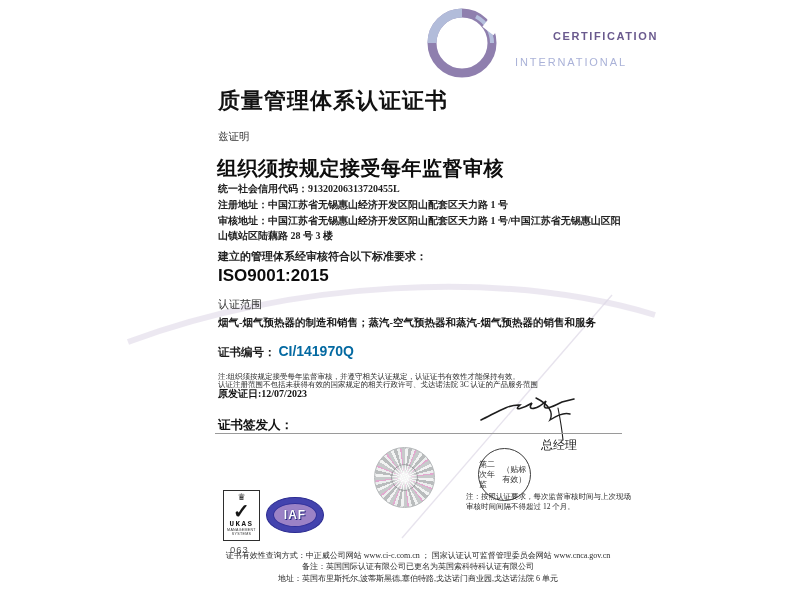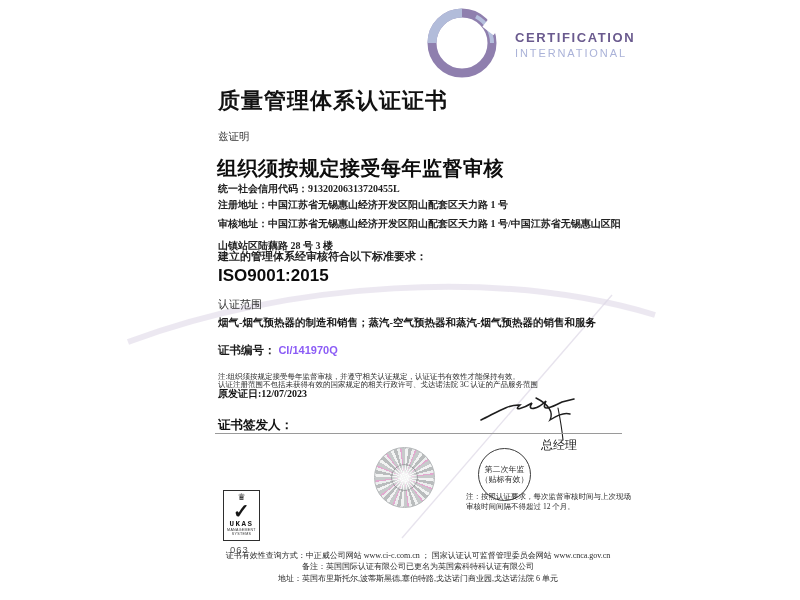--- a/index.html
+++ b/index.html
@@ -7,57 +7,57 @@
   .page {
     position:relative; width:800px; height:600px; background:#ffffff;
     overflow:hidden; color:#1c1c1c;
   }
   
   .watermark { position:absolute; inset:0; pointer-events:none; }
   
   .ci-logo { position:absolute; left:418px; top:4px; width:230px; height:78px; }
   .ci-logo svg { position:absolute; left:0; top:0; }
   .ci-text { position:absolute; left:97px; top:26px; font-family:"Liberation Sans",sans-serif; }
-  .ci-text .l1 { font-size:13px; letter-spacing:1.6px; color:#6a5a8e; font-weight:bold; }
-  .ci-text .l2 { font-size:11px; letter-spacing:1.9px; color:#aab2d8; margin-top:2px; }
+  .ci-text .l1 { font-size:11px; letter-spacing:1.6px; color:#6a5a8e; font-weight:bold;margin-left:38px; }
+  .ci-text .l2 { font-size:11px; letter-spacing:1.9px; color:#aab2d8; margin-top:14px; }
   
   .doc-title { position:absolute; left:218px; top:86px; font-size:22px; font-weight:bold; letter-spacing:1px; color:#111; }
   .certify { position:absolute; left:218px; top:130px; font-size:10.5px; color:#333; }
   .company { position:absolute; left:217px; top:155px; font-size:20px; font-weight:bold; letter-spacing:0.5px; color:#0d0d0d; }
   .credit { position:absolute; left:218px; top:182px; font-size:10px; font-weight:bold; color:#222; }
   .addr-reg { position:absolute; left:218px; top:198px; width:404px; font-size:10px; font-weight:bold; color:#222; }
-  .addr-audit { position:absolute; left:218px; top:213px; width:404px; font-size:10px; font-weight:bold; color:#222; line-height:22px; }
+  .addr-audit { position:absolute; left:218px; top:213px; width:404px; font-size:10px; font-weight:bold; color:#222; line-height:15px; }
   .std-intro { position:absolute; left:218px; top:249px; font-size:11px; font-weight:bold; color:#222; }
   .std-code { position:absolute; left:218px; top:266px; font-size:17px; font-weight:bold; font-family:"Liberation Sans",sans-serif; color:#0c0c0c; }
   .scope-label { position:absolute; left:218px; top:297px; font-size:11px; color:#333; }
   .scope-text { position:absolute; left:218px; top:316px; width:404px; font-size:10.5px; font-weight:bold; color:#1a1a1a; }
   .row-certno { position:absolute; left:218px; top:343px; font-size:11.5px; font-weight:bold; }
   .row-dates  { position:absolute; left:218px; top:358px; font-size:11.5px; font-weight:bold; }
-  .mono-val { font-family:"Liberation Sans",sans-serif; font-size:11px; font-weight:bold; color:#8b5cf6; }
+  .mono-val { font-family:"Liberation Sans",sans-serif; font-size:14px; font-weight:bold; color:#0369a1; }
   .row-dates .gap { display:inline-block; width:14px; }
   .note-s { position:absolute; left:218px; width:406px; font-size:7.5px; color:#2a2a2a; line-height:9px; }
   .orig-issue { position:absolute; left:218px; top:387px; font-size:10px; font-weight:bold; color:#111; }
   
   .signature { position:absolute; left:478px; top:390px; }
   .signer-label { position:absolute; left:218px; top:417px; font-size:12.5px; font-weight:bold; color:#111; }
   .signer-line { position:absolute; left:215px; top:433px; width:407px; border-top:1px solid #9a9a9a; }
   .signer-title { position:absolute; left:541px; top:437px; font-size:12px; color:#222; }
   
   .holo {
     position:absolute; left:374px; top:447px; width:61px; height:61px; border-radius:50%;
     background:
       radial-gradient(circle at 50% 50%, rgba(255,255,255,.85) 0 10%, rgba(255,255,255,0) 32%),
       repeating-conic-gradient(from 8deg, #b9bcbd 0deg 7deg, #eceeee 7deg 13deg, #e2a9cf 13deg 16deg, #c7cacb 16deg 24deg, #f2f3f3 24deg 30deg);
     border:1px solid #b5b8ba;
   }
   .holo::after { content:""; position:absolute; inset:16px; border-radius:50%; border:1px solid rgba(120,120,125,.55); }
   .year-ring {
     position:absolute; left:478px; top:448px; width:53px; height:53px; border-radius:50%;
-    border:1.3px solid #3c3c3c; display:flex; flex-direction:column; align-items:center; justify-content:center;
-    font-size:8px; color:#2e2e2e; line-height:10px; text-align:right;
+    border:1.3px solid #3c3c3c; display:flex; flex-direction:row; align-items:center; justify-content:center;
+    font-size:8px; color:#2e2e2e; line-height:10px; text-align:left;
   }
   .stamp-note { position:absolute; left:466px; top:492px; width:166px; font-size:7.5px; color:#2a2a2a; line-height:10px; }
   
   .ukas {
     position:absolute; left:223px; top:490px; width:37px; height:51px; border:1.2px solid #2e2e2e;
     display:flex; flex-direction:column; align-items:center; background:#fff;
   }
   .ukas .crown { font-size:9px; line-height:9px; margin-top:2px; color:#1d1d1d; }
   .ukas .check { font-size:20px; line-height:18px; font-weight:bold; color:#161616; }
   .ukas .name { font-size:7.5px; font-weight:bold; letter-spacing:1.5px; color:#161616; font-family:Liberation Mono, monospace; }
@@ -141,20 +141,25 @@
   <div class="stamp-note">注：按照认证要求，每次监督审核时间与上次现场审核时间间隔不得超过 12 个月。</div>
 
   <div class="ukas">
     <div class="crown">♛</div>
     <div class="check">✓</div>
     <div class="name">UKAS</div>
     <div class="sub">MANAGEMENT</div>
     <div class="sub">SYSTEMS</div>
   </div>
   <div class="ukas-number">063</div>
+  <div class="iaf">
+    <div class="inner">
+      <span>IAF</span>
+    </div>
+  </div>
 
   <div class="footer">
     <div>证书有效性查询方式：中正威公司网站 www.ci-c.com.cn ； 国家认证认可监督管理委员会网站 www.cnca.gov.cn</div>
     <div>备注：英国国际认证有限公司已更名为英国索科特科认证有限公司</div>
     <div>地址：英国布里斯托尔,波蒂斯黑德,塞伯特路,戈达诺门商业园,戈达诺法院 6 单元</div>
   </div>
 
 </div>
 
 </body></html>

